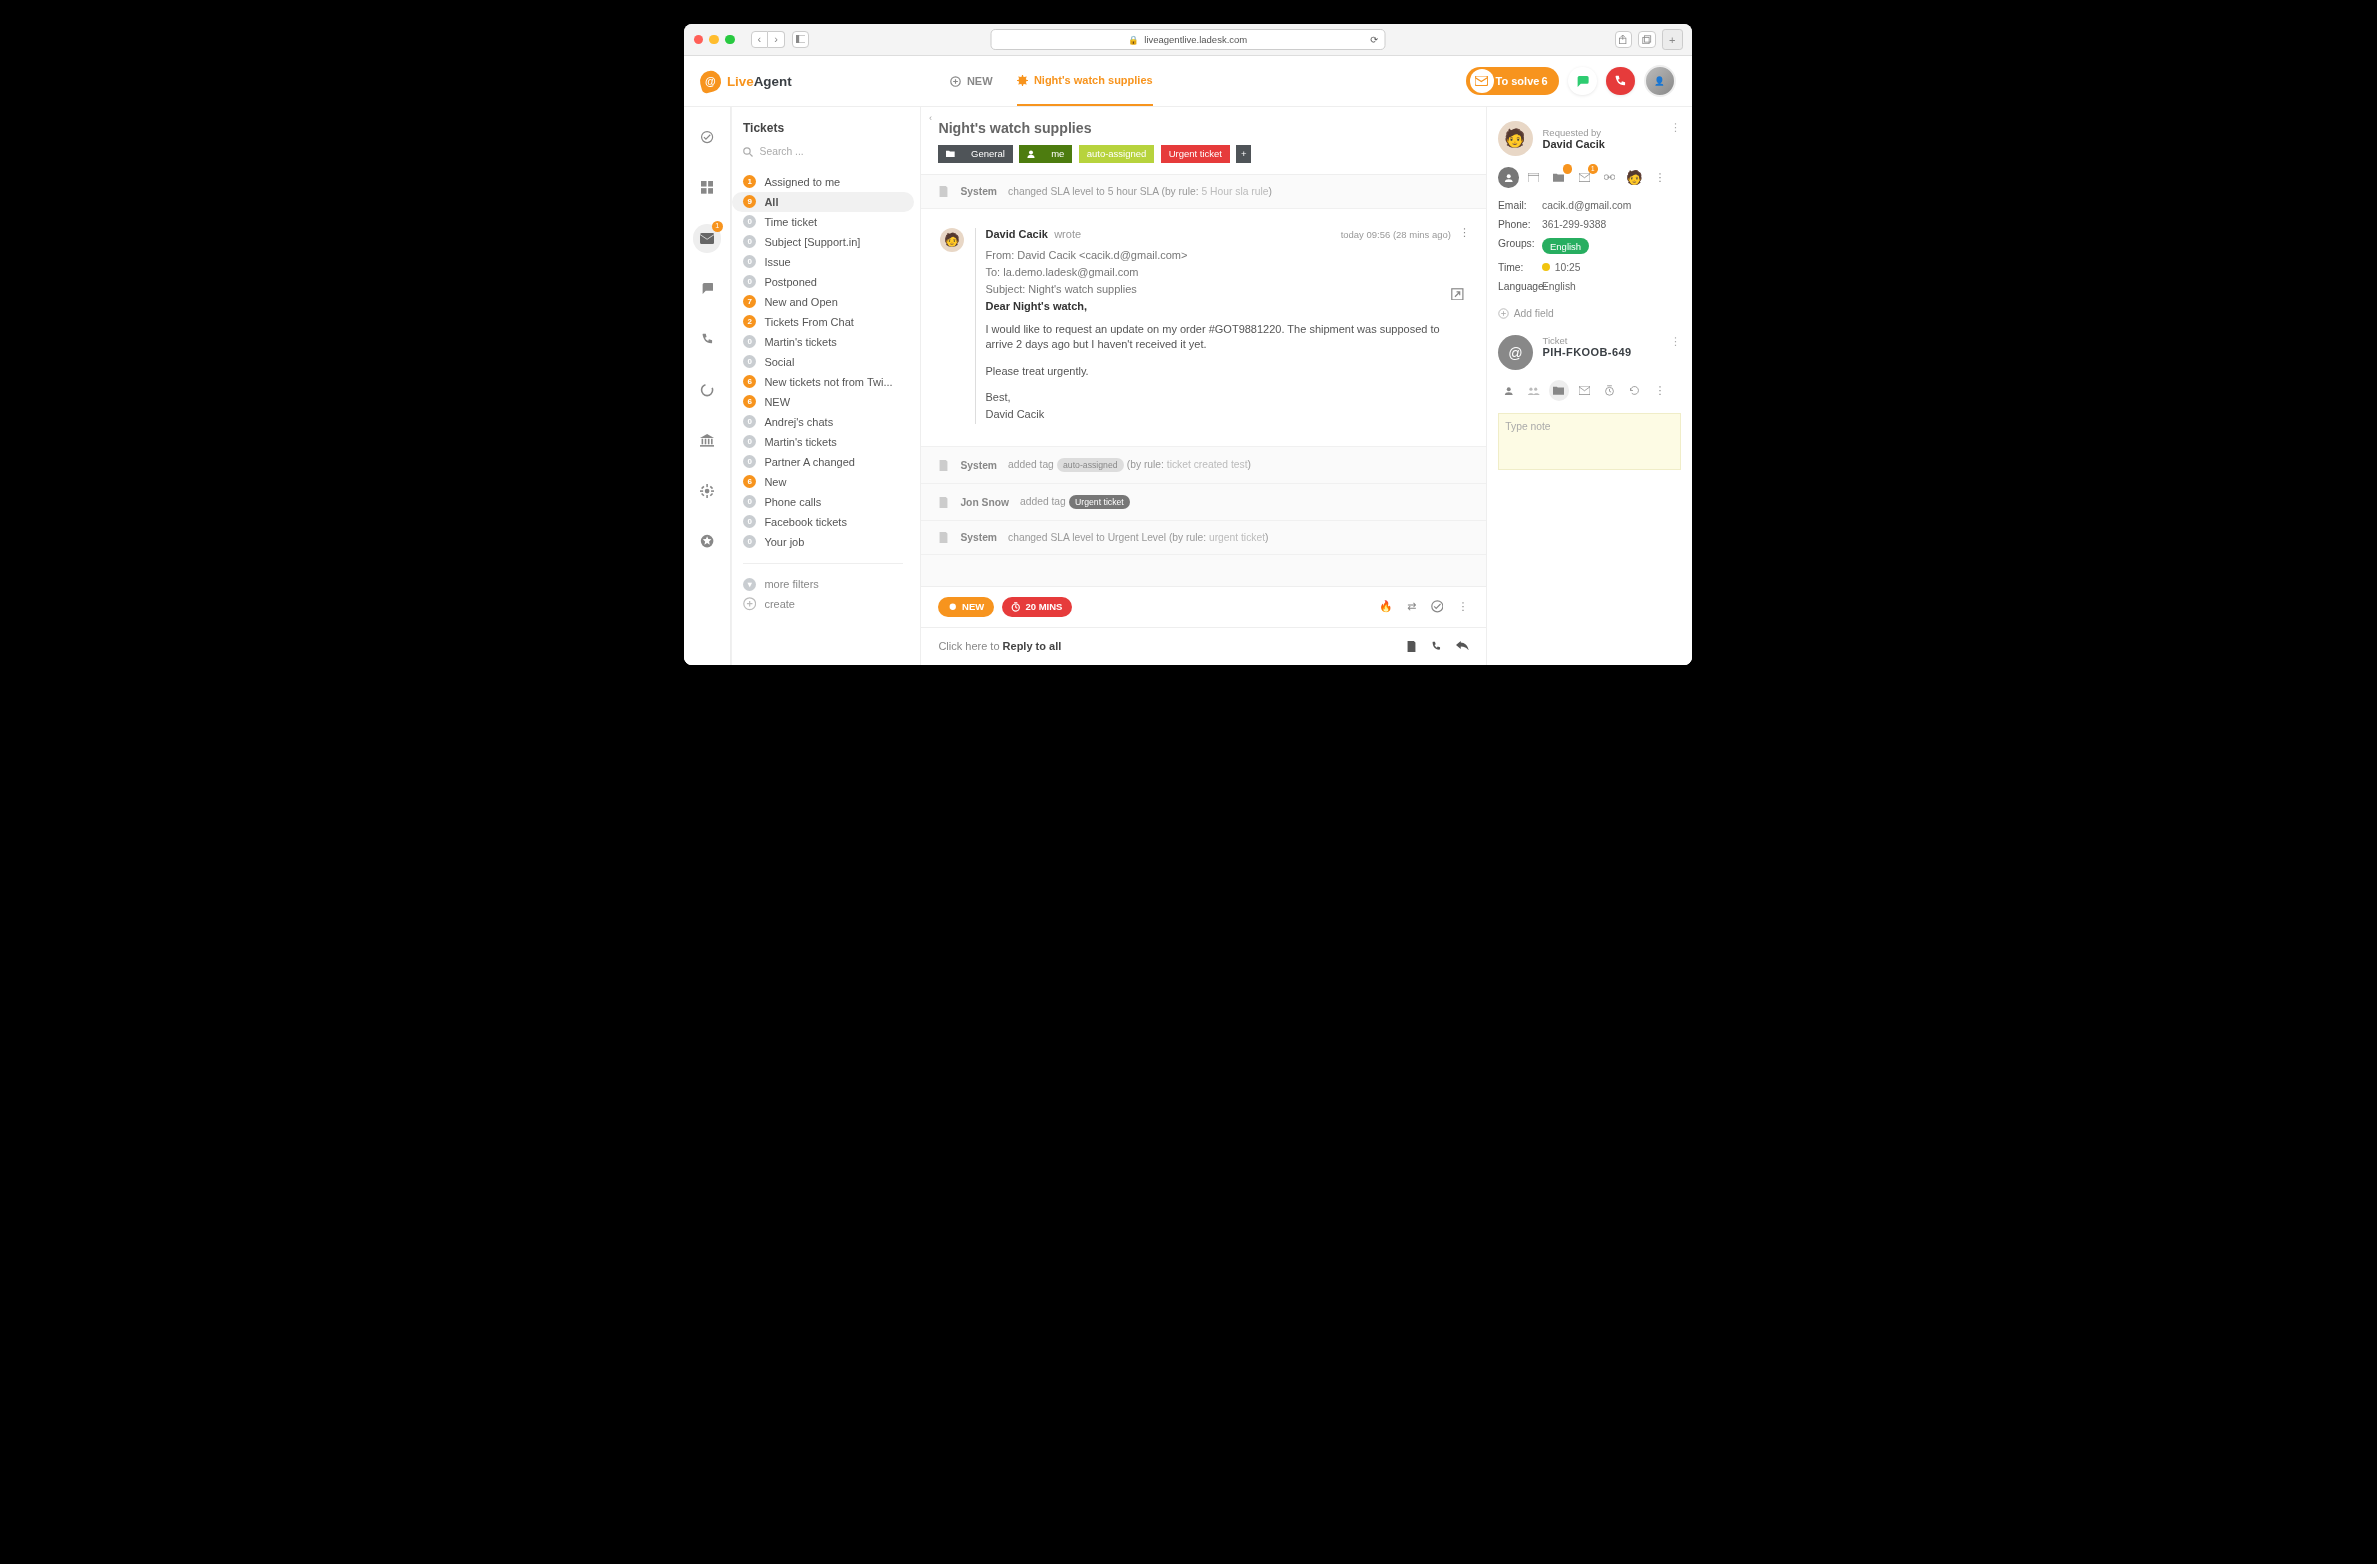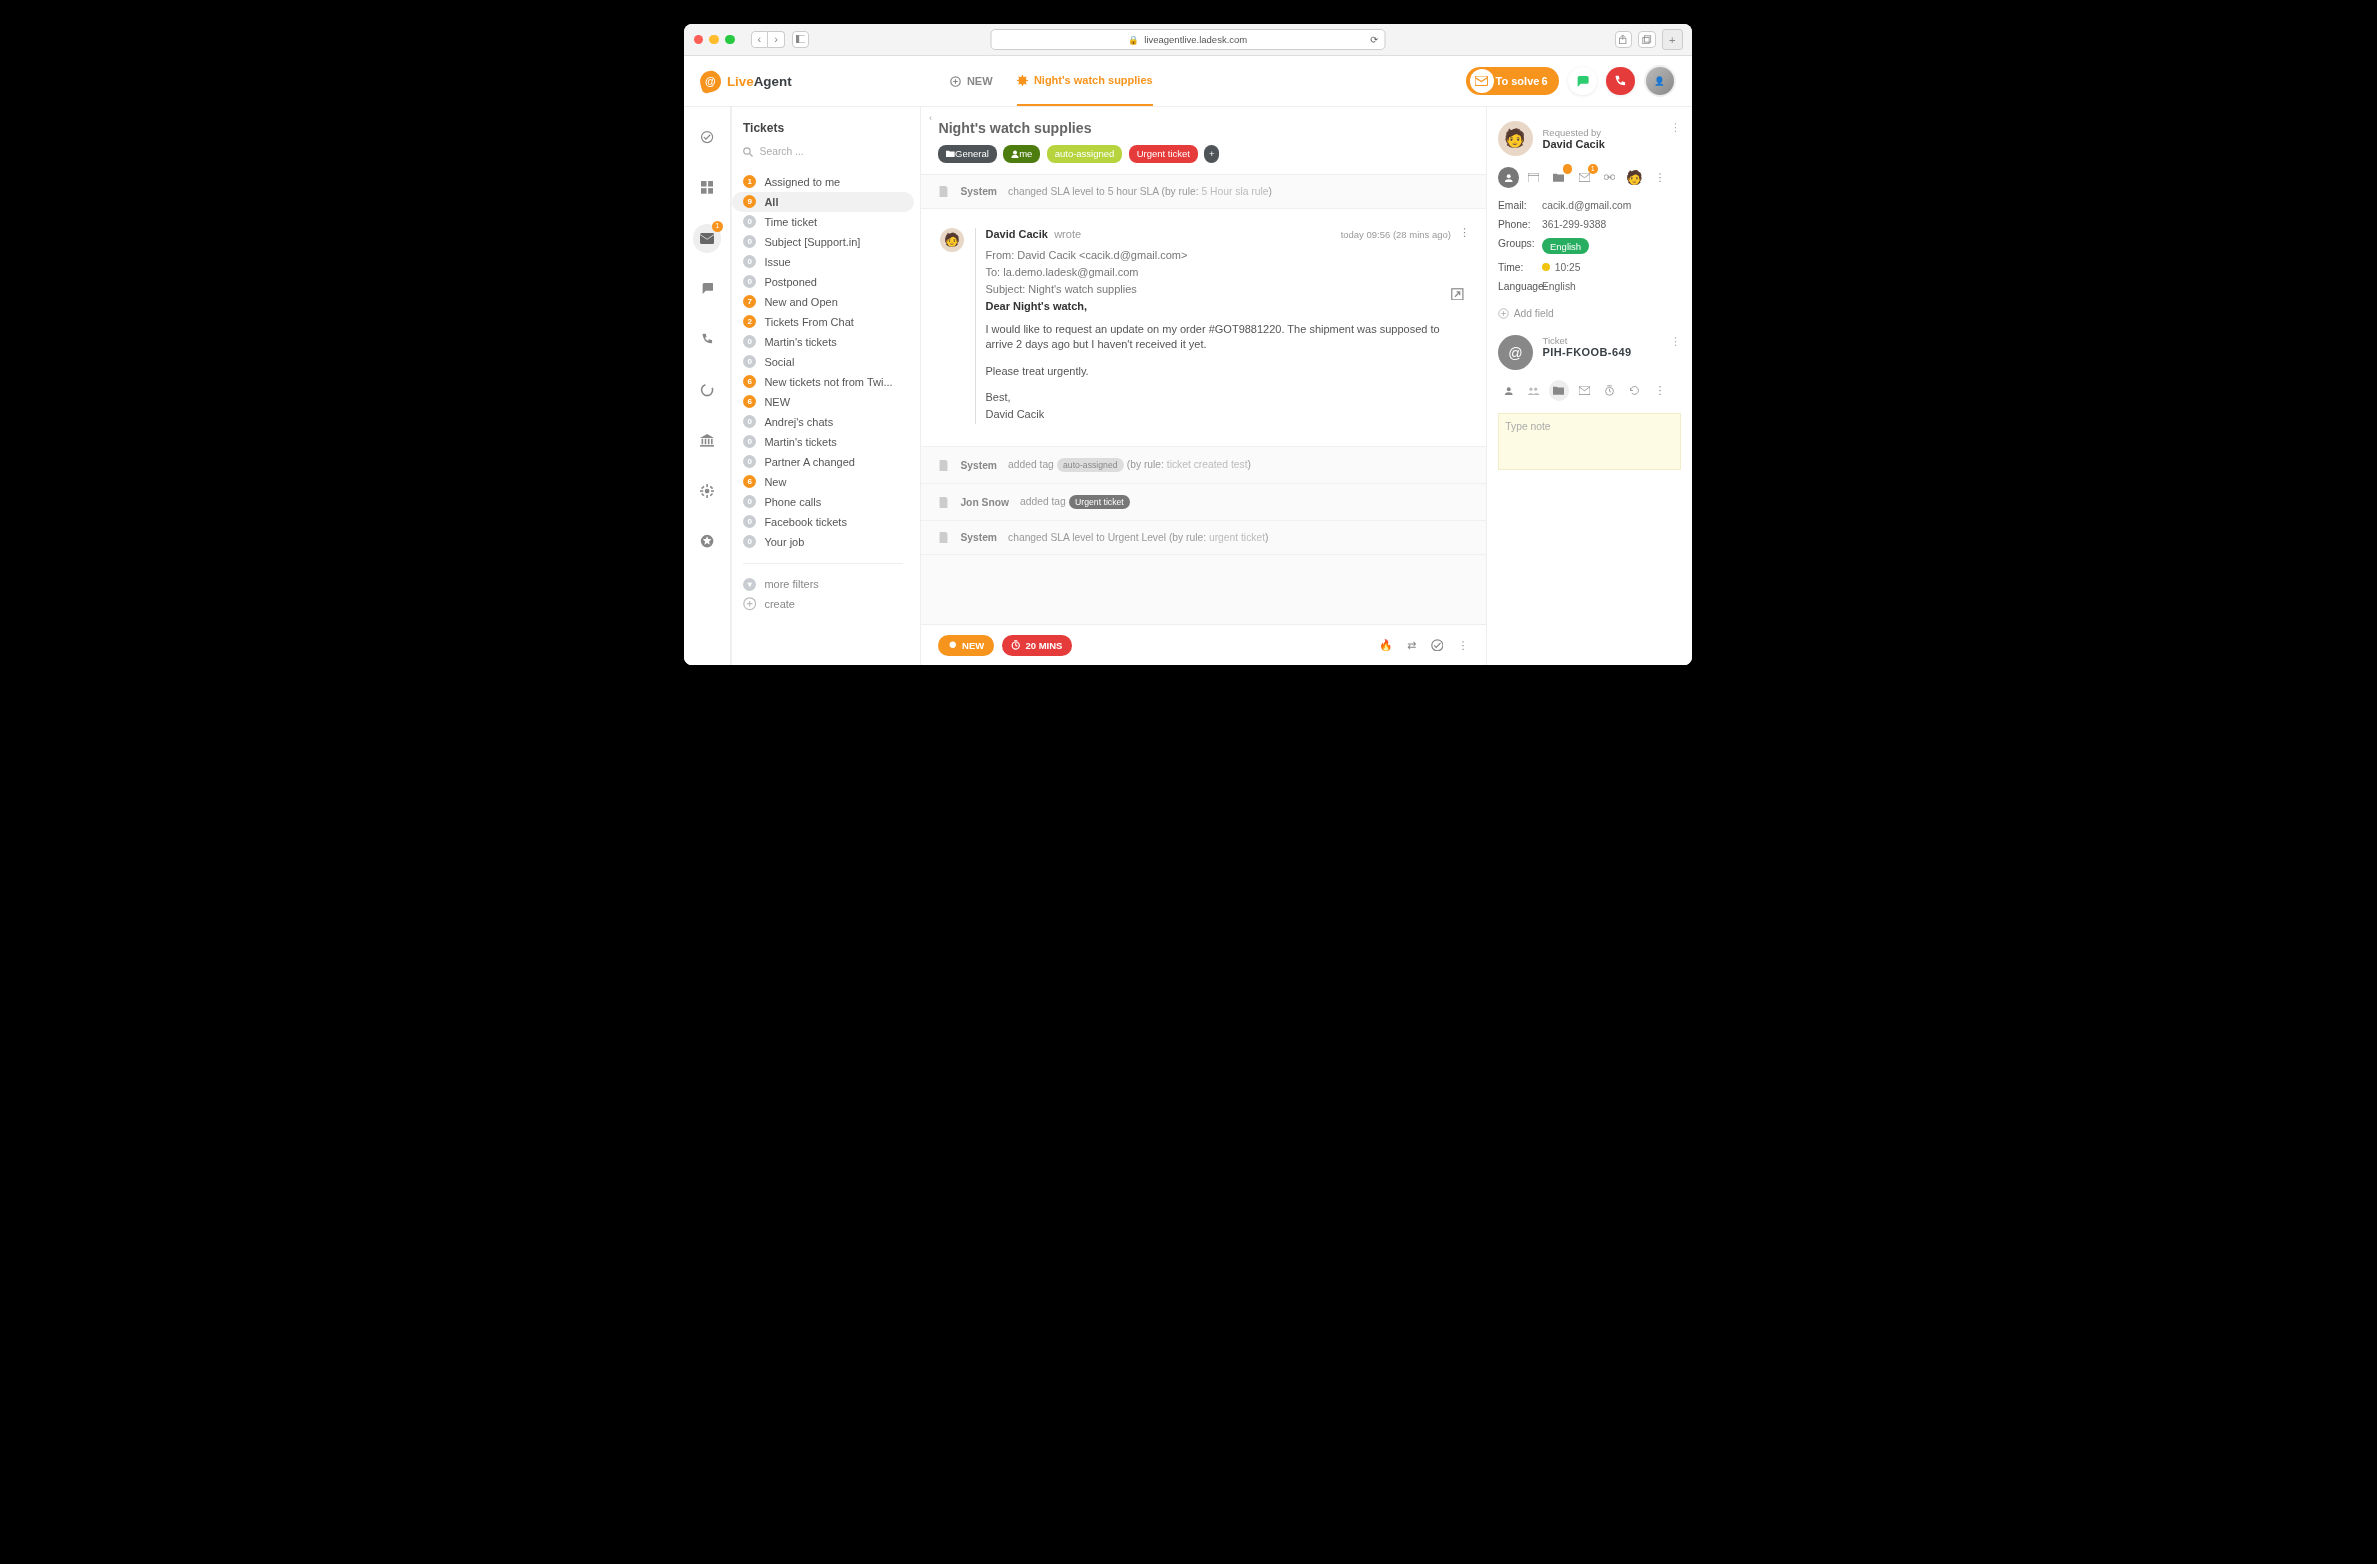--- a/index.html
+++ b/index.html
@@ -57,21 +57,21 @@
   .count.orange { background: #f7941e; }
   .filter-row .label { white-space: nowrap; overflow: hidden; text-overflow: ellipsis; flex: 1; }
   .more-row { display: flex; align-items: center; gap: 8px; padding: 3.2px 11px; color: #888; font-size: 11px; cursor: pointer; }
   .hr { height: 0.8px; background: #eee; margin: 11px; }
 
   .main { flex: 1; display: flex; flex-direction: column; background: #fff; overflow: hidden; }
   .main-header { padding: 12.7px 17.4px 11px 17.4px; border-bottom: 0.8px solid #eee; position: relative; }
   .main-header .back { position: absolute; left: 8px; top: 4.7px; color: #aaa; cursor: pointer; font-size: 9.5px; }
   .main-header h2 { font-size: 14.2px; color: #666; margin-bottom: 9.5px; font-weight: 700; }
   .chips { display: flex; gap: 6.3px; align-items: center; }
-  .chip { height: 17.4px; border-radius: 8px; padding: 0 8px; font-size: 9.5px; display: flex; align-items: center; gap: 0; color: #fff; }
+  .chip { height: 17.4px; border-radius: 0; padding: 0 8px; font-size: 9.5px; display: flex; align-items: center; gap: 16px; color: #fff; }
   .chip.dark { background: #4f5458; }
   .chip.black { background: #4d7c0f; }
   .chip.lime { background: #b7d33d; }
   .chip.red { background: #e63b3b; }
   .chip.add { background: #4f5458; padding: 0 4.7px; cursor: pointer; }
 
   .thread { flex: 1; overflow-y: auto; background: #fafafa; padding: 0 0 11px 0; }
   .sys-row { display: flex; align-items: center; gap: 11px; padding: 11px 17.4px; border-bottom: 0.8px solid #f0f0f0; color: #999; font-size: 10.3px; background: #fafafa; }
   .sys-row .who { font-weight: 700; color: #888; }
   .sys-row .link { color: #bbb; }
@@ -520,20 +520,40 @@
             <span>
                 <svg width="12.7" height="12.7" viewBox="0 0 16 16">
                   <circle cx="8" cy="8" r="7" fill="none" stroke="#888" stroke-width="1.5"></circle>
                   <path d="M4 8l2.5 2.5L12 5" fill="none" stroke="#888" stroke-width="1.5"></path>
                 </svg>
               </span>
             <span>⋮</span>
           </div>
         </div>
 
+        <div class="reply-row">
+          <span><span>Click here to </span><b>Reply to all</b></span>
+          <div class="reply-actions">
+            <span>
+                <svg width="11" height="11" viewBox="0 0 14 14">
+                  <path d="M2 0h8l2 2v12H2z" fill="#555"></path>
+                </svg>
+              </span>
+            <span>
+                <svg width="11" height="11" viewBox="0 0 14 14">
+                  <path d="M3 1l2 0 1 3-1.5 1c1 2 2 2.5 3 3.5l1-1.5 3 1 0 2c0 1-1 1-1 1-6 0-8-4-8.5-9 0-1 1-1 1-1z" fill="#555"></path>
+                </svg>
+              </span>
+            <span>
+                <svg width="12.7" height="9.5" viewBox="0 0 16 12">
+                  <path d="M6 0L0 5l6 5V7c5 0 8 2 10 5-1-6-5-10-10-10V0z" fill="#555"></path>
+                </svg>
+              </span>
+          </div>
+        </div>
       </div>
 
       <div class="right-panel">
         <div class="requester">
           <span class="av">🧑</span>
           <div>
             <div class="lbl">Requested by</div>
             <div class="name">David Cacik</div>
           </div>
           <span class="dots">⋮</span>

